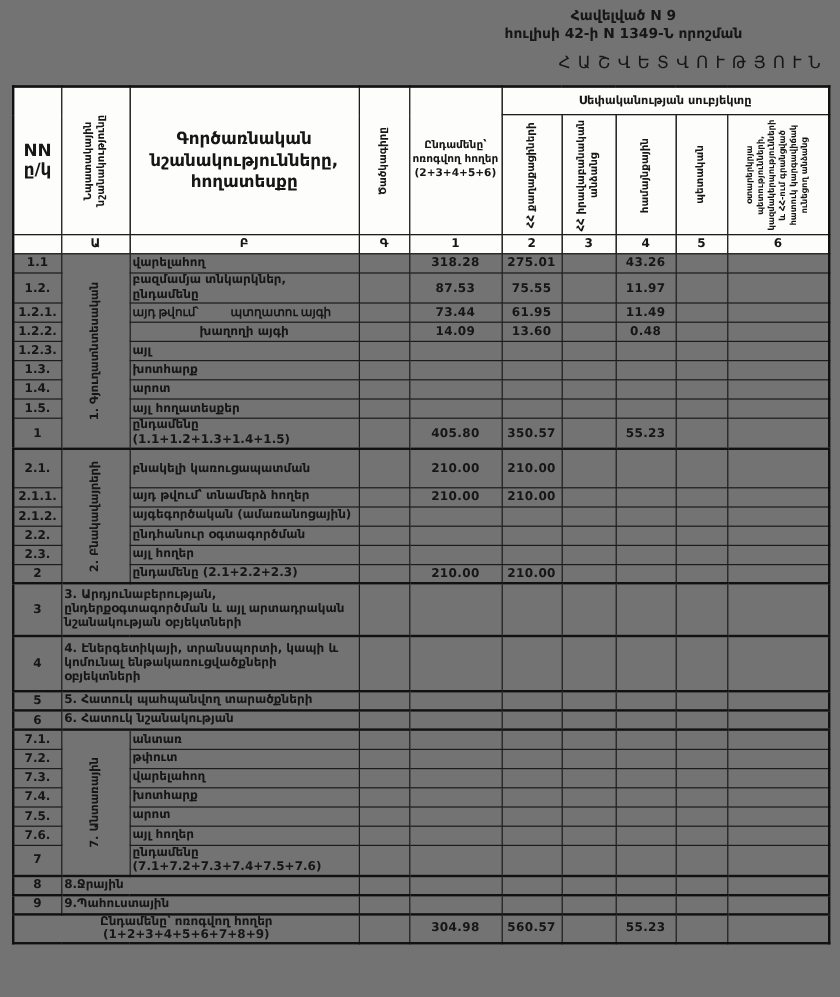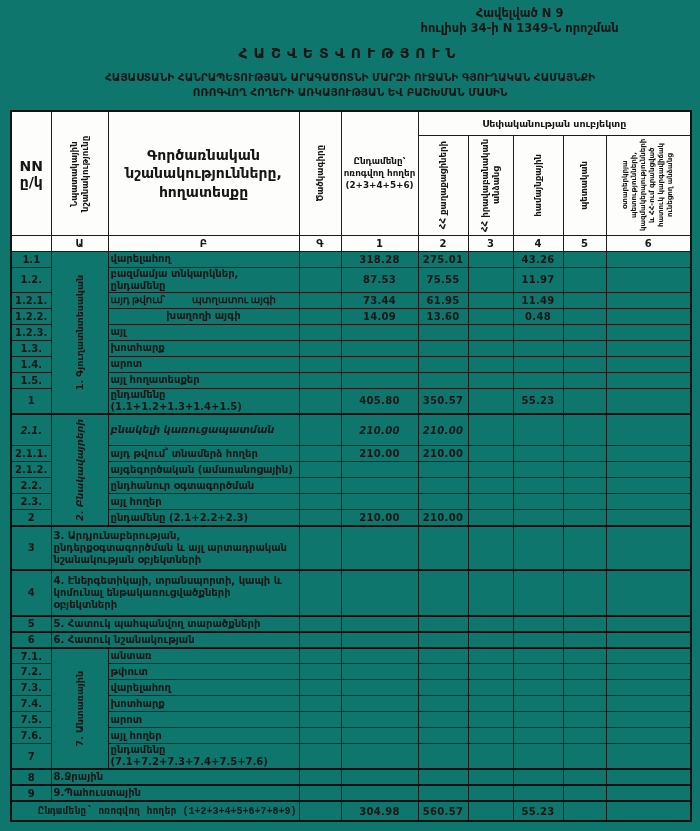--- a/index.html
+++ b/index.html
@@ -1,24 +1,24 @@
 <!DOCTYPE html>
 <html><head>
 <meta charset="utf-8">
 <style>
   html,body{margin:0;padding:0;background:#e8e8e8;}
   .page{
-    width:700px;height:831px;margin:0 auto;background:#0f766e;
+    width:700px;height:831px;margin:0 auto;background:#737373;
     font-family:"DejaVu Sans",sans-serif;color:#161616;position:relative;
     box-sizing:border-box;padding:6px 10px 0 10px;overflow:hidden;
   }
   
   .appendix{width:46%;margin-left:auto;margin-right:14px;text-align:center;
     font-size:11.5px;font-weight:700;line-height:1.3;}
-  .doc-title{text-align:center;font-size:14px;font-weight:700;letter-spacing:6px;margin-top:9px;}
+  .doc-title{text-align:right;font-size:14px;font-weight:400;letter-spacing:6px;margin-top:9px;}
   .doc-subtitle{text-align:center;font-size:10.5px;font-weight:700;line-height:1.45;margin-top:9px;}
   
   table.report{border-collapse:collapse;margin-top:10px;width:680px;table-layout:fixed;}
   table.report th,table.report td{
     border:1px solid #1c1c1c;padding:0 2px;box-sizing:border-box;
     font-weight:700;color:#161616;overflow:hidden;
   }
   table.report{border:2px solid #111;}
   thead th{font-weight:700;vertical-align:middle;text-align:center;background:#fdfdfc;}
   .group-h{height:24px;font-size:9.5px;}
@@ -32,43 +32,39 @@
   .vert.tiny{font-size:7px;line-height:1.3;}
   .letters th{height:16px;font-size:10px;border-bottom:2px solid #111;}
   tbody td{font-size:10px;vertical-align:middle;}
   td.num{text-align:center;font-size:10px;}
   td.sec{vertical-align:middle;}
   td.sec .vert{font-size:9.5px;max-height:150px;}
   td.label{text-align:left;padding-left:4px;line-height:1.2;}
   td.label.center{text-align:center;}
   td.split{position:relative;font-family:Liberation Serif, serif;}
   td.split .b{position:absolute;left:44%;top:50%;transform:translateY(-50%);}
-  td.grand-label{text-align:right;font-size:10px;font-family:Liberation Mono, monospace;}
+  td.grand-label{text-align:center;font-size:10px;}
   td.val{text-align:center;font-size:10px;letter-spacing:.3px;}
   tr.thick td{border-top:2px solid #111;}
   
   .footer{display:flex;justify-content:space-between;align-items:flex-end;
     padding:14px 118px 0 30px;}
 </style>
 </head>
 <body>
 
 <div class="page">
 
   <div class="appendix">
     <div>Հավելված N 9</div>
-    <div>հուլիսի 34-ի N 1349-Ն որոշման</div>
+    <div>հուլիսի 42-ի N 1349-Ն որոշման</div>
   </div>
 
   <div class="doc-title">ՀԱՇՎԵՏՎՈՒԹՅՈՒՆ</div>
 
-  <div class="doc-subtitle">
-    <div>ՀԱՅԱՍՏԱՆԻ ՀԱՆՐԱՊԵՏՈՒԹՅԱՆ ԱՐԱԳԱԾՈՏՆԻ ՄԱՐԶԻ ՈՒՋԱՆԻ ԳՅՈՒՂԱԿԱՆ ՀԱՄԱՅՆՔԻ</div>
-    <div>ՈՌՈԳՎՈՂ ՀՈՂԵՐԻ ԱՌԿԱՅՈՒԹՅԱՆ ԵՎ ԲԱՇԽՄԱՆ ՄԱՍԻՆ</div>
-  </div>
 
   <table class="report">
     <colgroup>
       <col style="width:40px">
         <col style="width:57px">
         <col style="width:191px">
       <col style="width:42px">
         <col style="width:77px">
         <col style="width:50px">
       <col style="width:45px">
@@ -215,21 +211,21 @@
           <td class="num">1</td>
           <td class="label">ընդամենը (1.1+1.2+1.3+1.4+1.5)</td>
           <td class="code-cell"></td>
           <td class="val">405.80</td>
           <td class="val">350.57</td>
           <td class="val"></td>
           <td class="val">55.23</td>
           <td class="val"></td>
           <td class="val"></td>
         </tr>
-        <tr class="thick" style="height: 32px; font-style: italic;">
+        <tr class="thick" style="height: 32px;">
           <td class="num">2.1.</td>
           <td class="sec" rowspan="6">
             <div class="vert">2. Բնակավայրերի</div>
           </td>
           <td class="label">բնակելի կառուցապատման</td>
           <td class="code-cell"></td>
           <td class="val">210.00</td>
           <td class="val">210.00</td>
           <td class="val"></td>
           <td class="val"></td>

